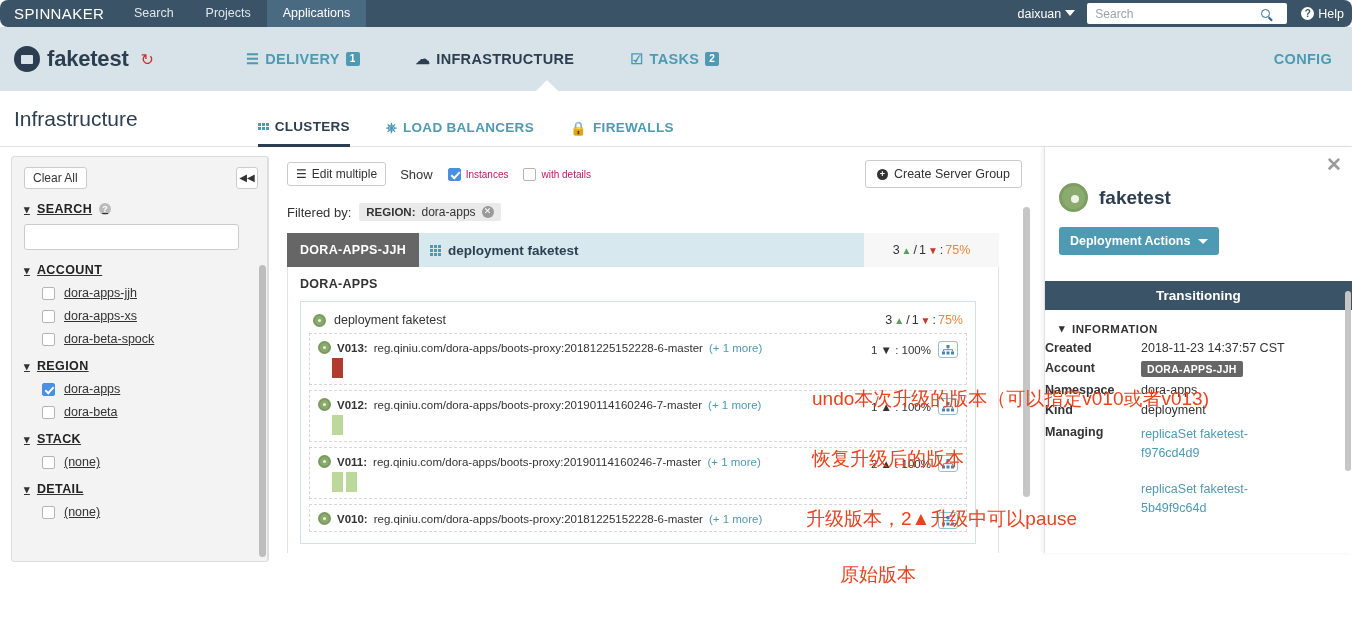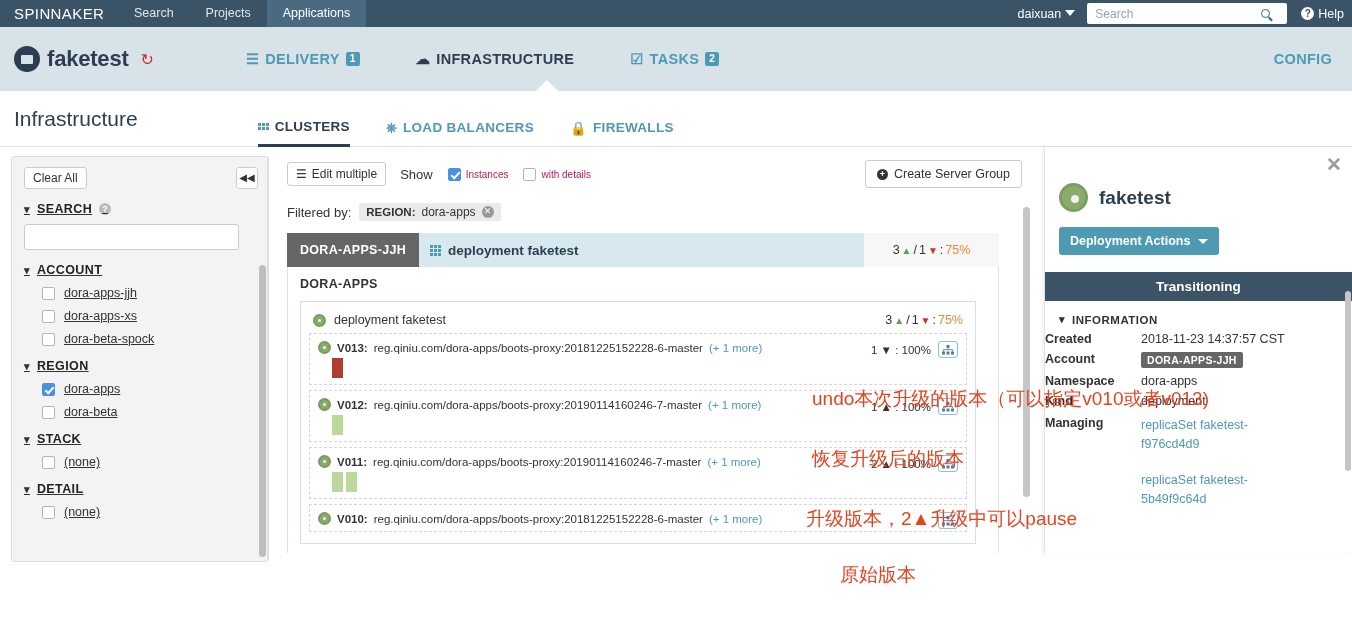--- a/index.html
+++ b/index.html
@@ -14,20 +14,21 @@
     position:relative;
   }
 
   
   #topnav {
     height:27px;
     background:#3a5366;
     display:flex;
     align-items:stretch;
     position:relative;
+    border-radius:8px;
   }
   #brand {
     color:#fff; font-size:15px; font-weight:400;
     letter-spacing:.4px;
     padding:5px 0 0 14px;
     width:118px;
   }
   .topnav-link {
     color:#dfe6ec; font-size:12.5px;
     padding:6px 16px 0 16px;
@@ -290,21 +291,21 @@
   .k8s-big{
     width:29px;height:29px;border-radius:50%;background:#8bab6e;
     border:3px solid #7d9e62;position:relative;flex:0 0 auto;
   }
   .k8s-big::after{
     content:"";position:absolute;left:9px;top:9px;width:8px;height:8px;
     border-radius:50%;background:#eef3e8;
   }
   #detail-title{ font-size:19px;font-weight:bold;color:#2c3e50;}
   #deploy-actions{
-    margin:15px 0 0 14px;background:#4f9ab3;color:#fff;border:0;border-radius:3px;
+    margin:15px 0 9px 14px;background:#4f9ab3;color:#fff;border:0;border-radius:3px;
     font-size:12.5px;font-weight:bold;padding:7px 11px;cursor:pointer;
     font-family:"Liberation Sans", sans-serif;
   }
   #transitioning{
     margin-top:17px;background:#3a5366;color:#fff;text-align:center;
     font-size:13.5px;font-weight:bold;padding:7px 0;
   }
   #info-header{
     padding:12px 0 0 14px;font-size:11.5px;font-weight:bold;color:#333;
     letter-spacing:.5px;display:flex;gap:7px;align-items:center;cursor:pointer;

